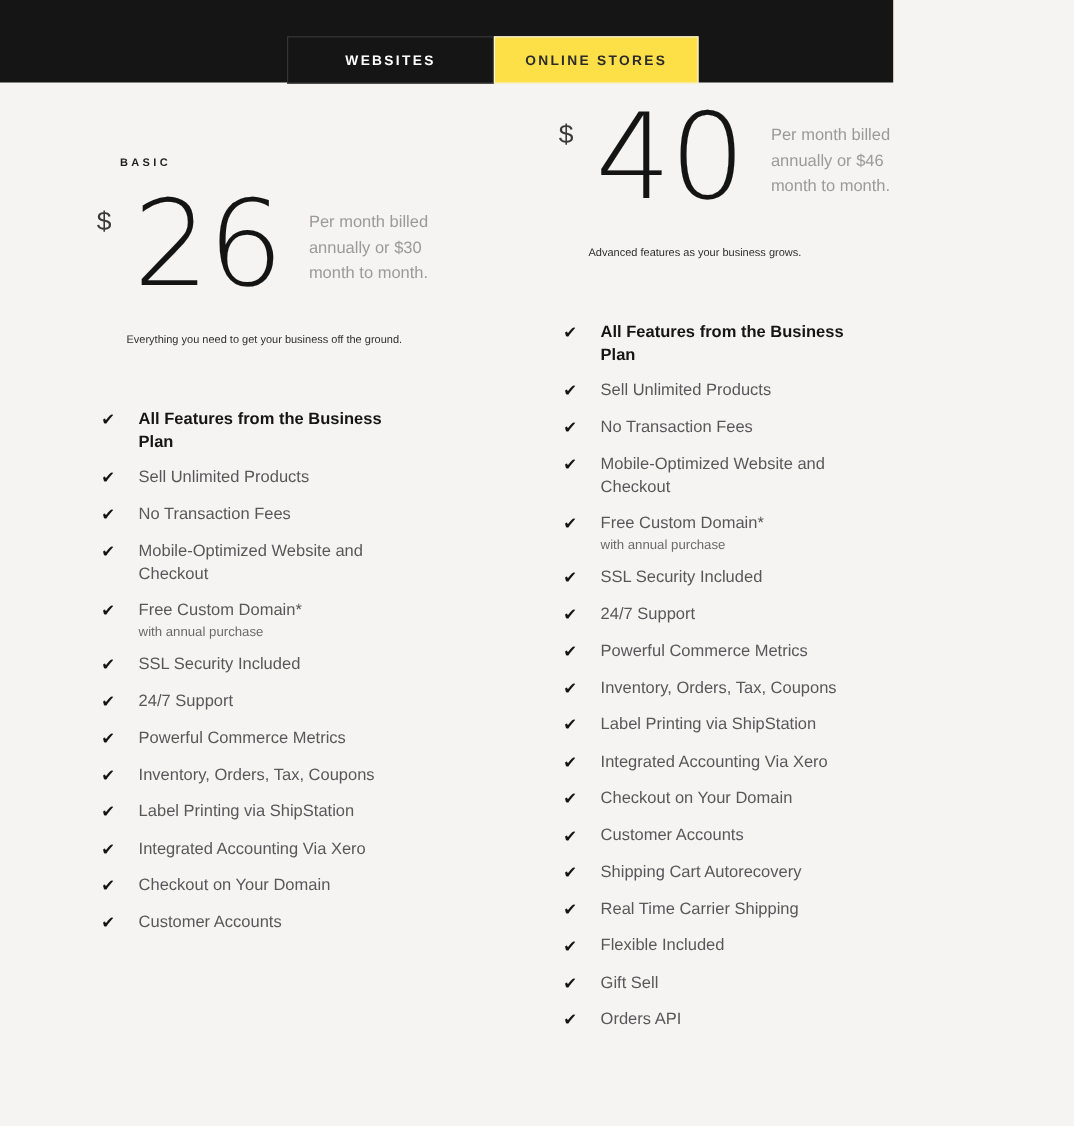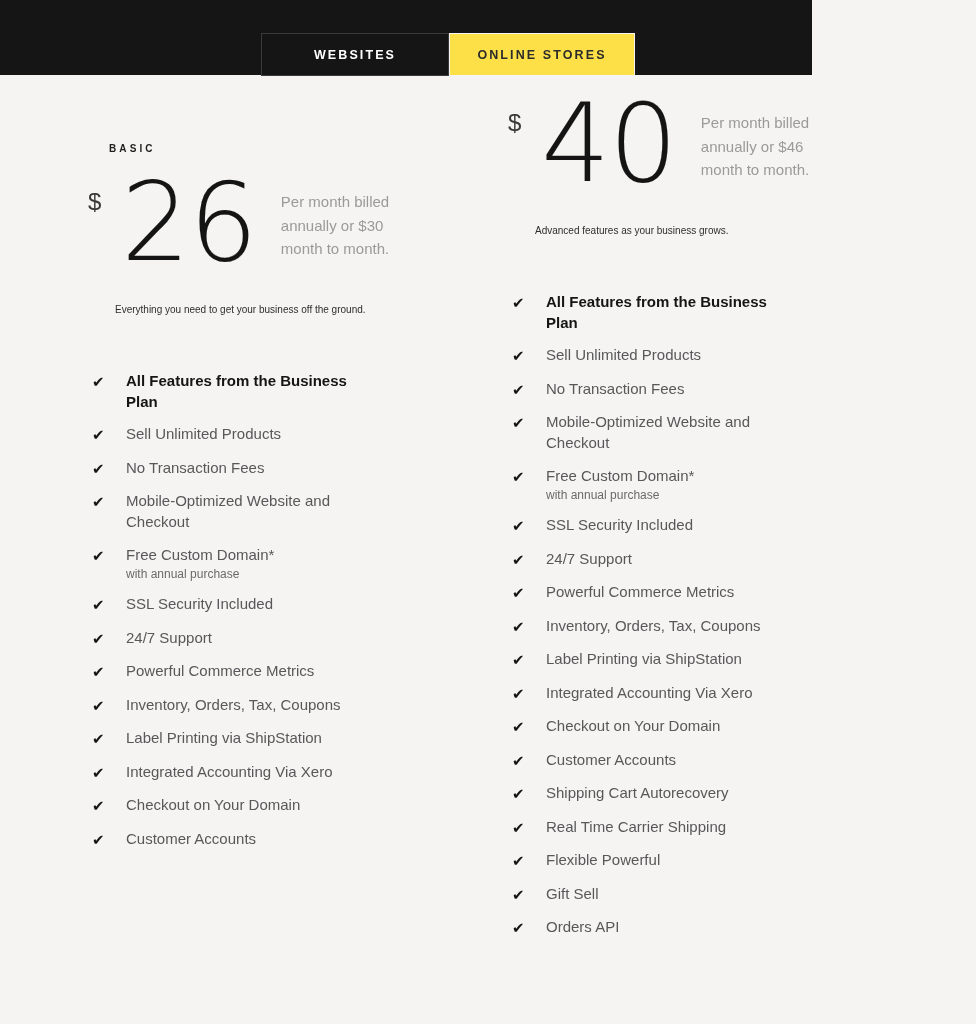--- a/index.html
+++ b/index.html
@@ -315,21 +315,21 @@
         <li class="feature">
           <span class="check">✔</span>
           <span class="feature-text">Shipping Cart Autorecovery</span>
         </li>
         <li class="feature">
           <span class="check">✔</span>
           <span class="feature-text">Real Time Carrier Shipping</span>
         </li>
         <li class="feature">
           <span class="check">✔</span>
-          <span class="feature-text">Flexible Powerful</span>
+          <span class="feature-text">Flexible Included</span>
         </li>
         <li class="feature">
           <span class="check">✔</span>
           <span class="feature-text">Gift Sell</span>
         </li>
         <li class="feature">
           <span class="check">✔</span>
           <span class="feature-text">Orders API</span>
         </li>
       </ul>

